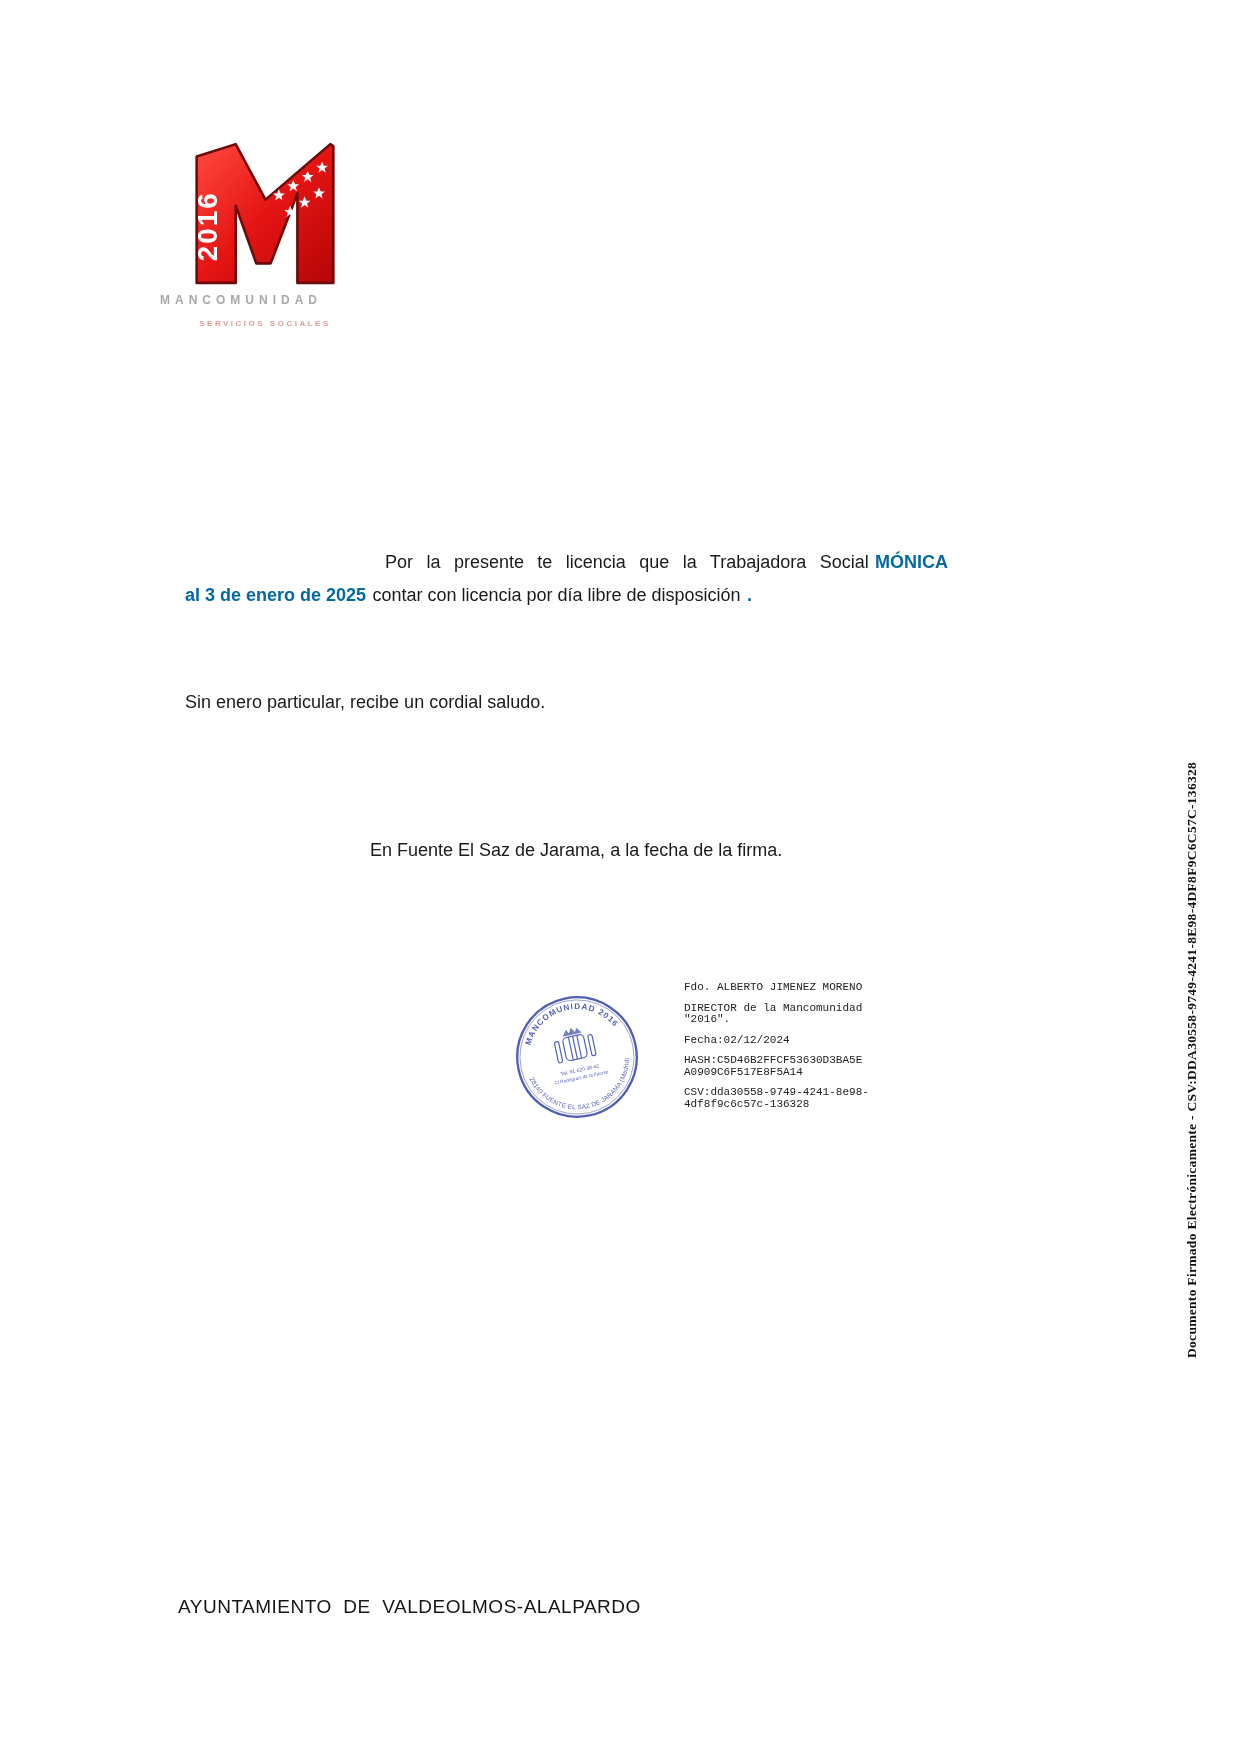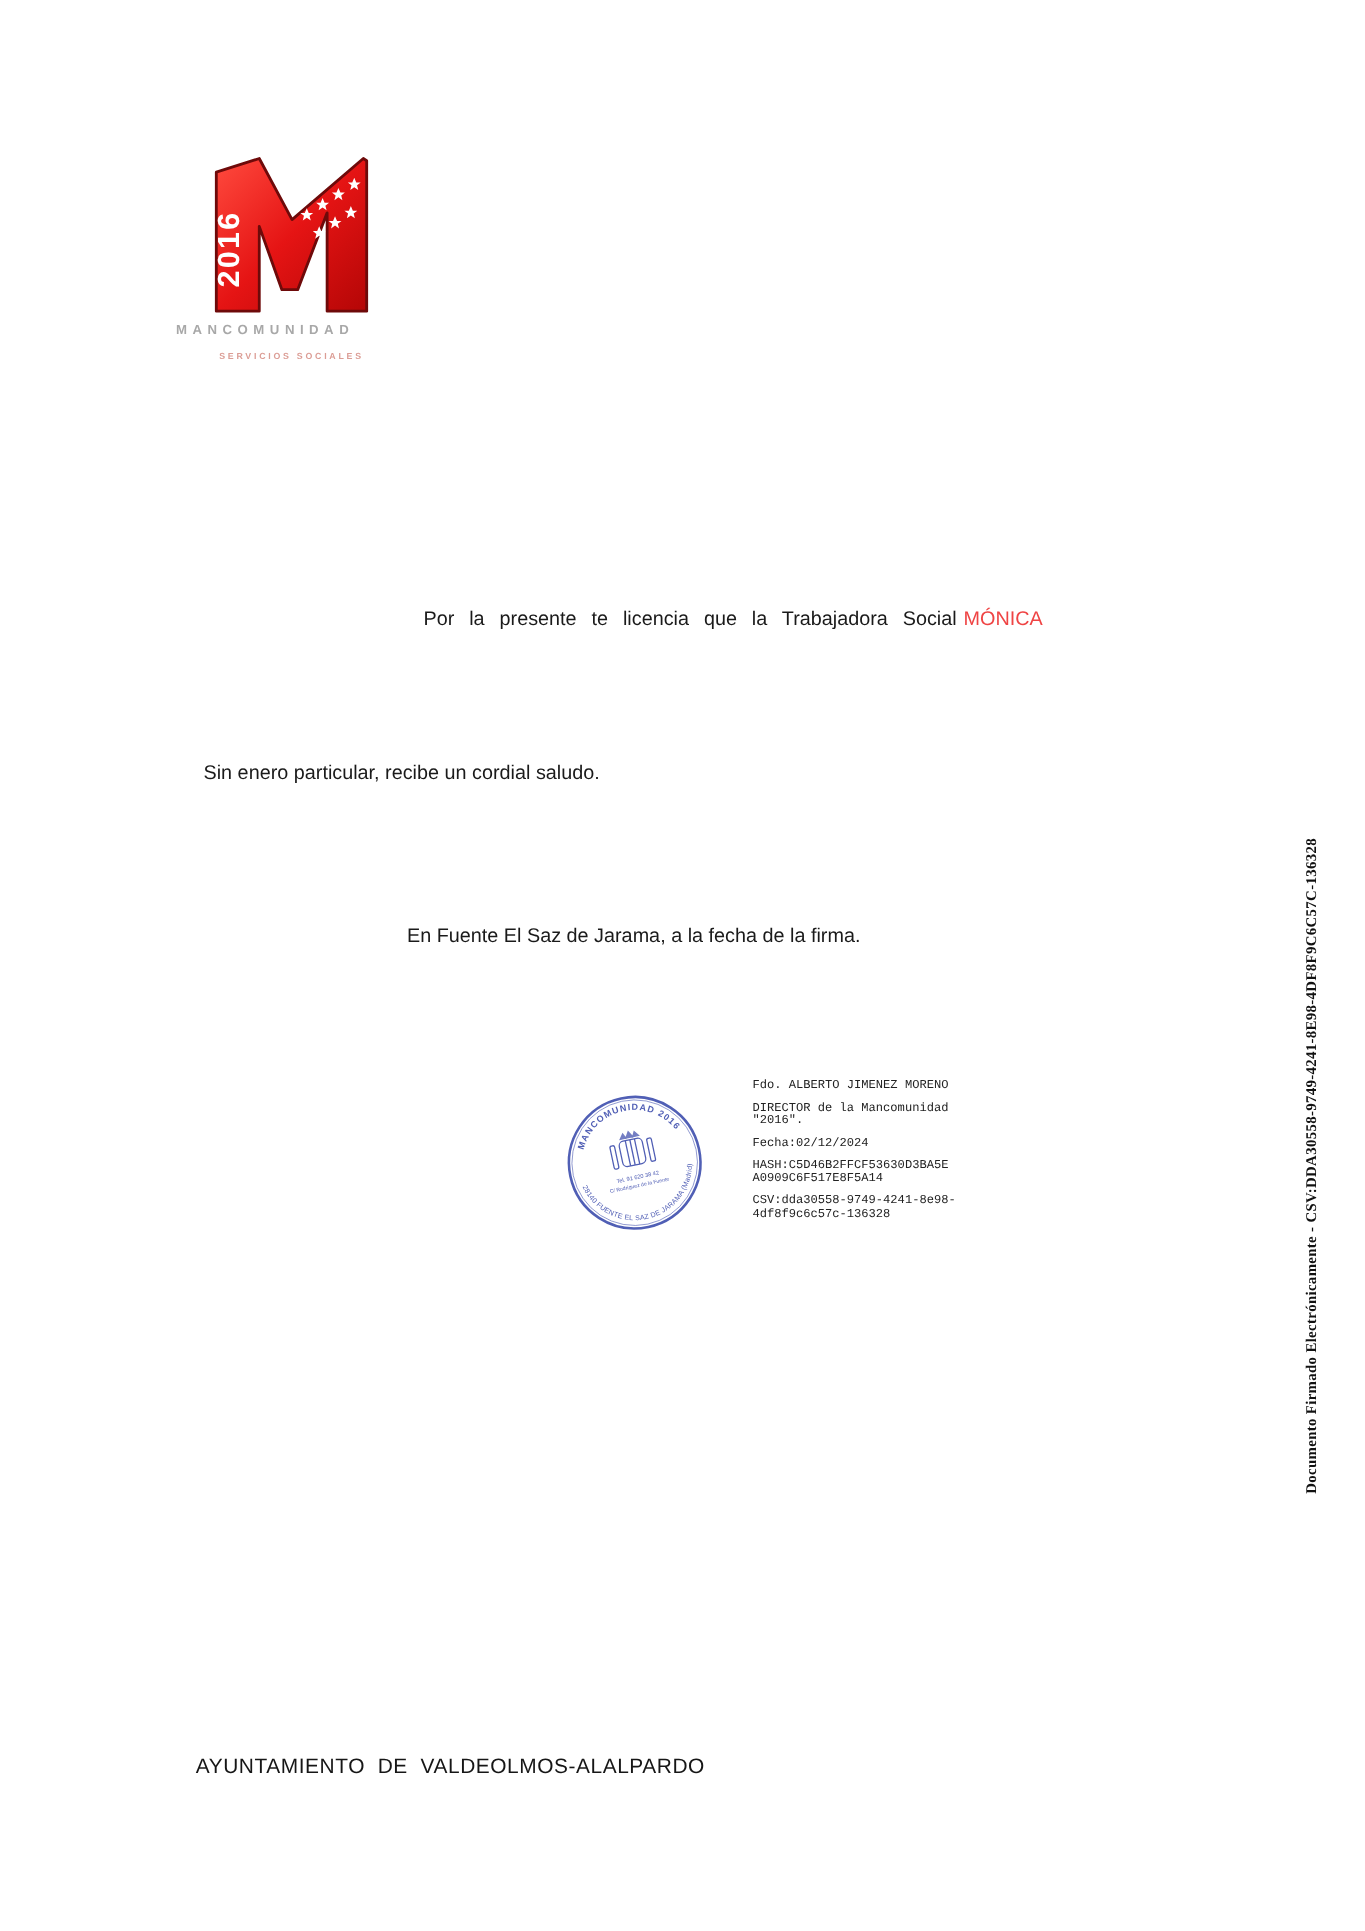--- a/index.html
+++ b/index.html
@@ -14,21 +14,21 @@
   .logo-line2{margin-top:12px;text-align:center;font-size:8px;font-weight:bold;
               letter-spacing:2.5px;color:#c96a5e;opacity:.65;}
 
   
   .para{position:absolute;left:185px;width:763px;font-size:18px;line-height:33px;}
   .p1{top:546px;}
   .jline{text-align:justify;text-align-last:justify;}
   .l1{padding-left:200px;}
   .l3{text-align:left;text-align-last:left;}
   .gap{margin-left:.35em;}
-  b{font-weight:normal;color:#ef4444;}
+  b{font-weight:bold;color:#0369a1;}
   .closing{position:absolute;left:185px;top:692px;font-size:18px;}
   .place{position:absolute;left:370px;top:840px;font-size:18px;}
 
   
   .sig{position:absolute;left:668px;top:982px;width:240px;font-size:11px;
        line-height:11.5px;color:#222;}
   .sig p{margin:0 0 9px 16px;font-family:Liberation Mono, monospace;}
 
   
   .stamp{position:absolute;left:513px;top:993px;width:128px;height:128px;
@@ -71,20 +71,23 @@
         <use href="#star" transform="translate(125,52)"></use>
       </g>
     </svg>
     <div class="logo-line1">MANCOMUNIDAD</div>
     <div class="logo-line2">SERVICIOS SOCIALES</div>
   </div>
 
   <div class="para p1">
     <div class="jline l1">
       <span>Por la presente te licencia que la Trabajadora Social</span><b class="gap">MÓNICA</b>
+    </div>
+    <div class="l3">
+      <b>al 3 de enero de 2025</b><span class="gap">contar con licencia por día libre de disposición</span><b class="gap">.</b>
     </div>
   </div>
 
   <div class="closing">Sin enero particular, recibe un cordial saludo.</div>
 
   <div class="place">En Fuente El Saz de Jarama, a la fecha de la firma.</div>
 
   <div class="stamp">
     <svg width="128" height="128" viewBox="0 0 120 120">
       <defs>

